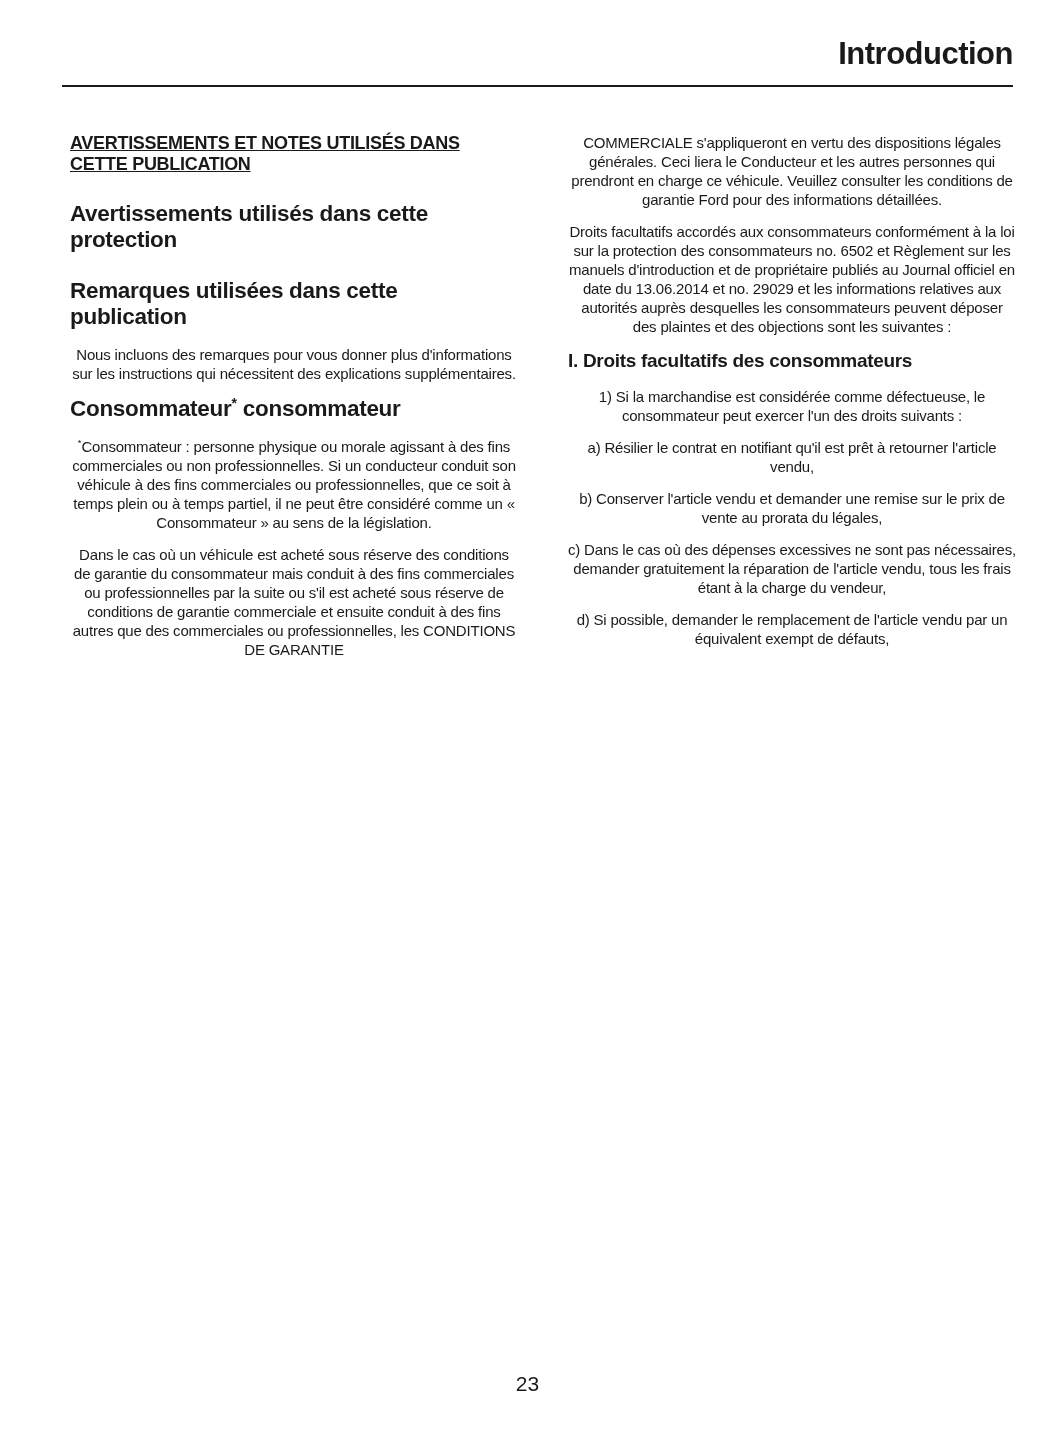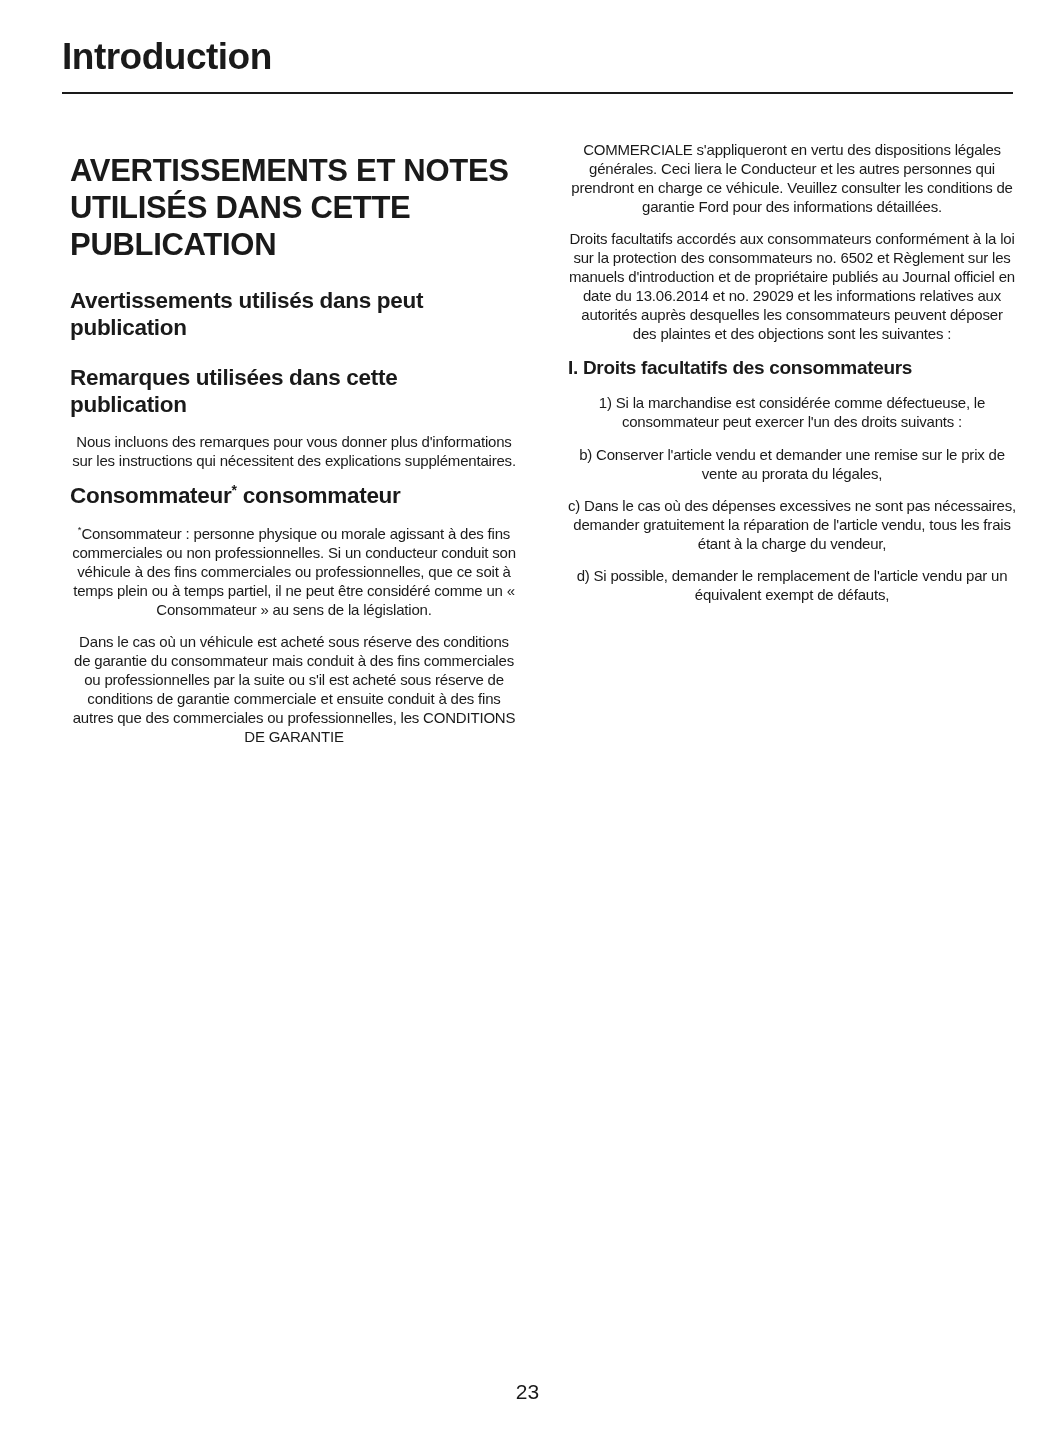--- a/index.html
+++ b/index.html
@@ -15,22 +15,22 @@
     position: relative;
     overflow: hidden;
   }
   .page {
     box-sizing: border-box;
     padding: 36px 42px 0 62px;
     height: 100%;
     position: relative;
   }
   .doc-title {
-    text-align: left;
-    font-size: 37px;
+    text-align: right;
+    font-size: 31px;
     font-weight: bold;
     letter-spacing: -0.5px;
     margin: 0 0 13px 0;
     line-height: 1.15;
   }
   .title-rule {
     border: none;
     border-top: 2px solid #1a1a1a;
     margin: 0 0 0 0;
   }
@@ -45,25 +45,26 @@
     flex: 0 0 448px;
   }
   .body-text, .col p {
     font-size: 15px;
     line-height: 1.27;
     letter-spacing: -0.2px;
     margin: 0 0 13px 0;
     text-align: center;
   }
   h1.section-heading {
-    font-size: 31px;
+    font-size: 18px;
     line-height: 1.2;
     font-weight: bold;
     letter-spacing: -0.3px;
-    margin: 12px 0 25px 0;
+    margin: 0 0 25px 0;
+    text-decoration: underline;
   }
   h1.section-heading.second {
     margin-top: 39px;
     margin-bottom: 20px;
   }
   h2.sub-heading {
     font-size: 22.5px;
     line-height: 1.18;
     font-weight: bold;
     letter-spacing: -0.3px;
@@ -77,21 +78,21 @@
     margin-top: 14px;
   }
   sup.asterisk {
     font-size: 62%;
     vertical-align: super;
     line-height: 0;
     letter-spacing: 0;
   }
   .page-number {
     position: absolute;
-    bottom: 44px;
+    bottom: 52px;
     left: 0;
     right: 0;
     text-align: center;
     font-size: 21px;
     letter-spacing: 0;
   }
 </style>
 </head>
 <body>
 
@@ -99,21 +100,21 @@
 
   <h1 class="doc-title">Introduction</h1>
   <hr class="title-rule">
 
   <div class="columns">
 
     <div class="col">
 
       <h1 class="section-heading">AVERTISSEMENTS ET NOTES UTILISÉS DANS CETTE PUBLICATION</h1>
 
-      <h2 class="sub-heading">Avertissements utilisés dans peut publication</h2>
+      <h2 class="sub-heading">Avertissements utilisés dans cette protection</h2>
 
 
       <h2 class="sub-heading after-para">Remarques utilisées dans cette publication</h2>
 
       <p>Nous incluons des remarques pour vous donner plus d'informations sur les instructions qui nécessitent des explications supplémentaires.</p>
 
 
       <h2 class="sub-heading"><span>Consommateur</span><sup class="asterisk">*</sup><span> consommateur</span></h2>
 
       <p><sup class="asterisk">*</sup><span>Consommateur : personne physique ou morale agissant à des fins commerciales ou non professionnelles. Si un conducteur conduit son véhicule à des fins commerciales ou professionnelles, que ce soit à temps plein ou à temps partiel, il ne peut être considéré comme un « Consommateur » au sens de la législation.</span></p>
@@ -125,20 +126,21 @@
     <div class="col">
 
       <p>COMMERCIALE s'appliqueront en vertu des dispositions légales générales. Ceci liera le Conducteur et les autres personnes qui prendront en charge ce véhicule. Veuillez consulter les conditions de garantie Ford pour des informations détaillées.</p>
 
       <p>Droits facultatifs accordés aux consommateurs conformément à la loi sur la protection des consommateurs no. 6502 et Règlement sur les manuels d'introduction et de propriétaire publiés au Journal officiel en date du 13.06.2014 et no. 29029 et les informations relatives aux autorités auprès desquelles les consommateurs peuvent déposer des plaintes et des objections sont les suivantes :</p>
 
       <h2 class="sub-heading smaller">I. Droits facultatifs des consommateurs</h2>
 
       <p>1) Si la marchandise est considérée comme défectueuse, le consommateur peut exercer l'un des droits suivants :</p>
 
+      <p>a) Résilier le contrat en notifiant qu'il est prêt à retourner l'article vendu,</p>
 
       <p>b) Conserver l'article vendu et demander une remise sur le prix de vente au prorata du légales,</p>
 
       <p>c) Dans le cas où des dépenses excessives ne sont pas nécessaires, demander gratuitement la réparation de l'article vendu, tous les frais étant à la charge du vendeur,</p>
 
       <p>d) Si possible, demander le remplacement de l'article vendu par un équivalent exempt de défauts,</p>
 
 
     </div>
 

